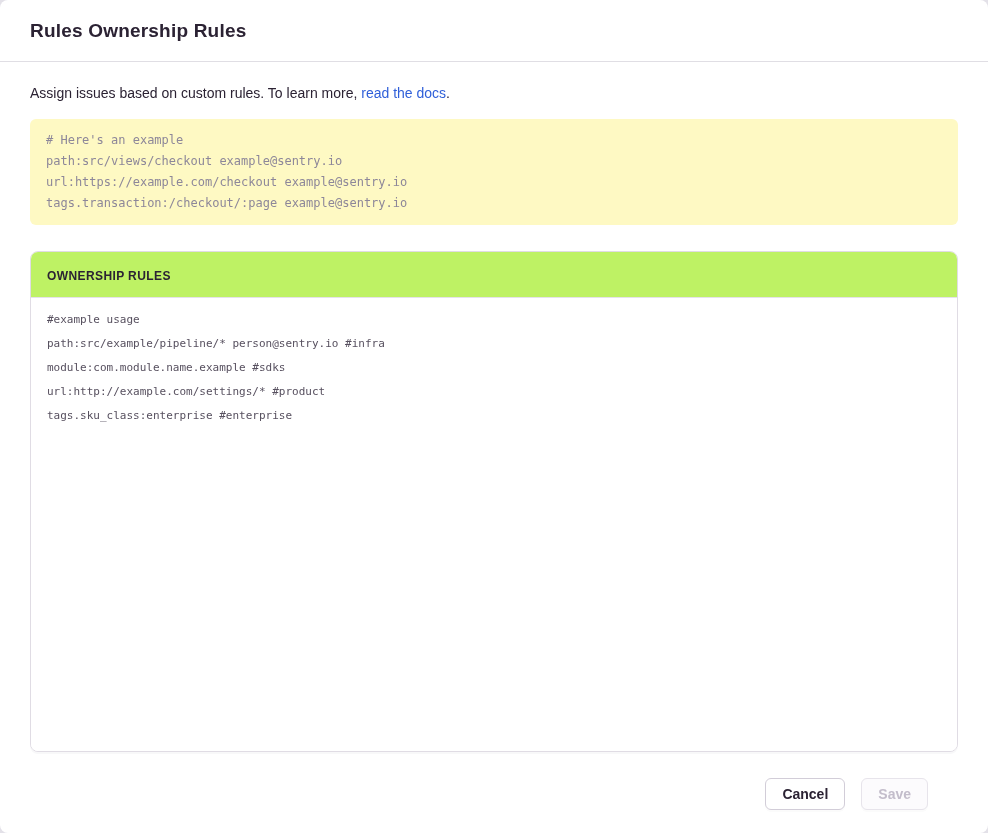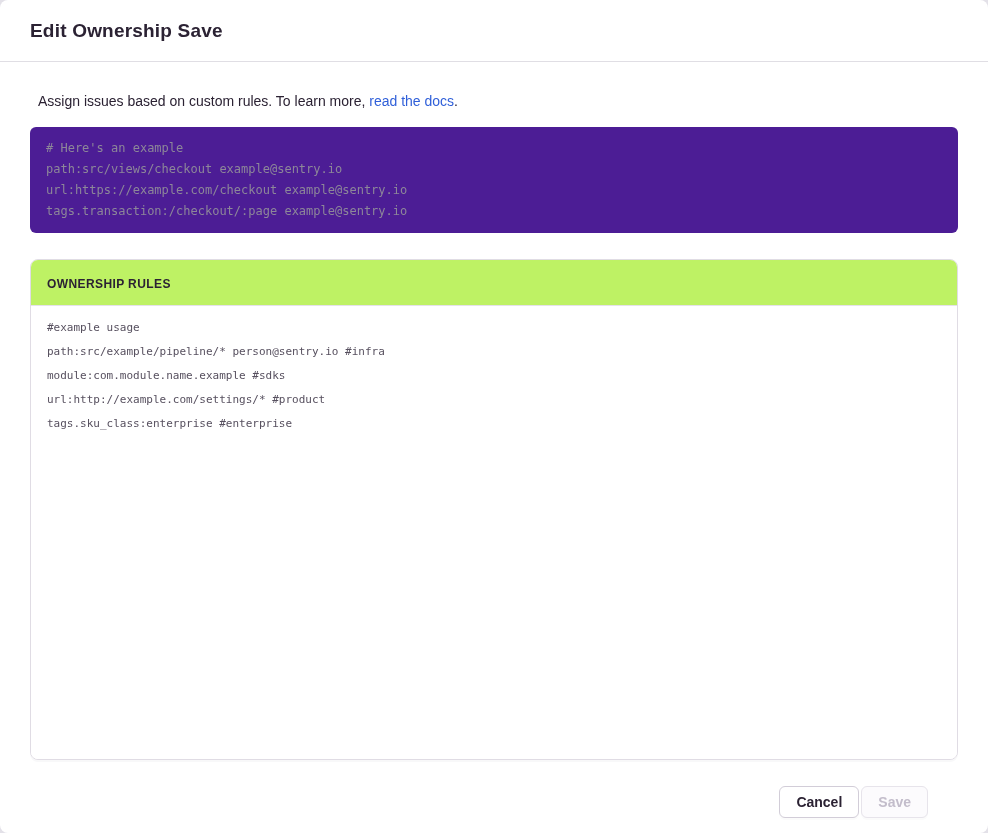--- a/index.html
+++ b/index.html
@@ -29,33 +29,33 @@
     margin: 0;
     font-size: 19px;
     font-weight: 700;
     color: #2b2233;
     letter-spacing: 0.2px;
   }
   .modal-body {
     padding: 22px 30px 0 30px;
   }
   .description {
-    margin: 8px;
+    margin: 0;
     font-size: 14px;
     line-height: 19px;
     color: #2b2233;
   }
   .description a {
     color: #2f5fd9;
     text-decoration: none;
     cursor: pointer;
   }
   .example-block {
     margin: 16px 0 0 0;
-    background: #4c1d95;
+    background: #fef9c3;
     border-radius: 6px;
     padding: 11px 16px;
     font-family: "DejaVu Sans Mono", monospace;
     font-size: 12px;
     line-height: 21px;
     color: #8d8799;
     white-space: pre;
     overflow: hidden;
   }
   .rules-panel {
@@ -91,21 +91,21 @@
     font-size: 11px;
     line-height: 24px;
     color: #57505f;
     white-space: pre;
     overflow: auto;
   }
   .modal-footer {
     display: flex;
     justify-content: flex-end;
     align-items: center;
-    gap: 2px;
+    gap: 16px;
     padding: 26px 30px 0 30px;
   }
   .btn {
     height: 32px;
     padding: 0 16px;
     border-radius: 6px;
     font-family: "Liberation Sans", sans-serif;
     font-size: 14px;
     font-weight: 700;
     line-height: 30px;
@@ -123,21 +123,21 @@
     color: #c3bdcb;
     cursor: default;
   }
 </style>
 </head>
 <body>
 
 <div class="modal">
 
   <header class="modal-header">
-    <h1 class="modal-title">Edit Ownership Save</h1>
+    <h1 class="modal-title">Rules Ownership Rules</h1>
   </header>
 
   <div class="modal-body">
 
     <p class="description"><span>Assign issues based on custom rules. To learn more, </span><a>read the docs</a><span>.</span></p>
 
     <pre class="example-block"># Here's an example
 path:src/views/checkout example@sentry.io
 url:https://example.com/checkout example@sentry.io
 tags.transaction:/checkout/:page example@sentry.io</pre>

